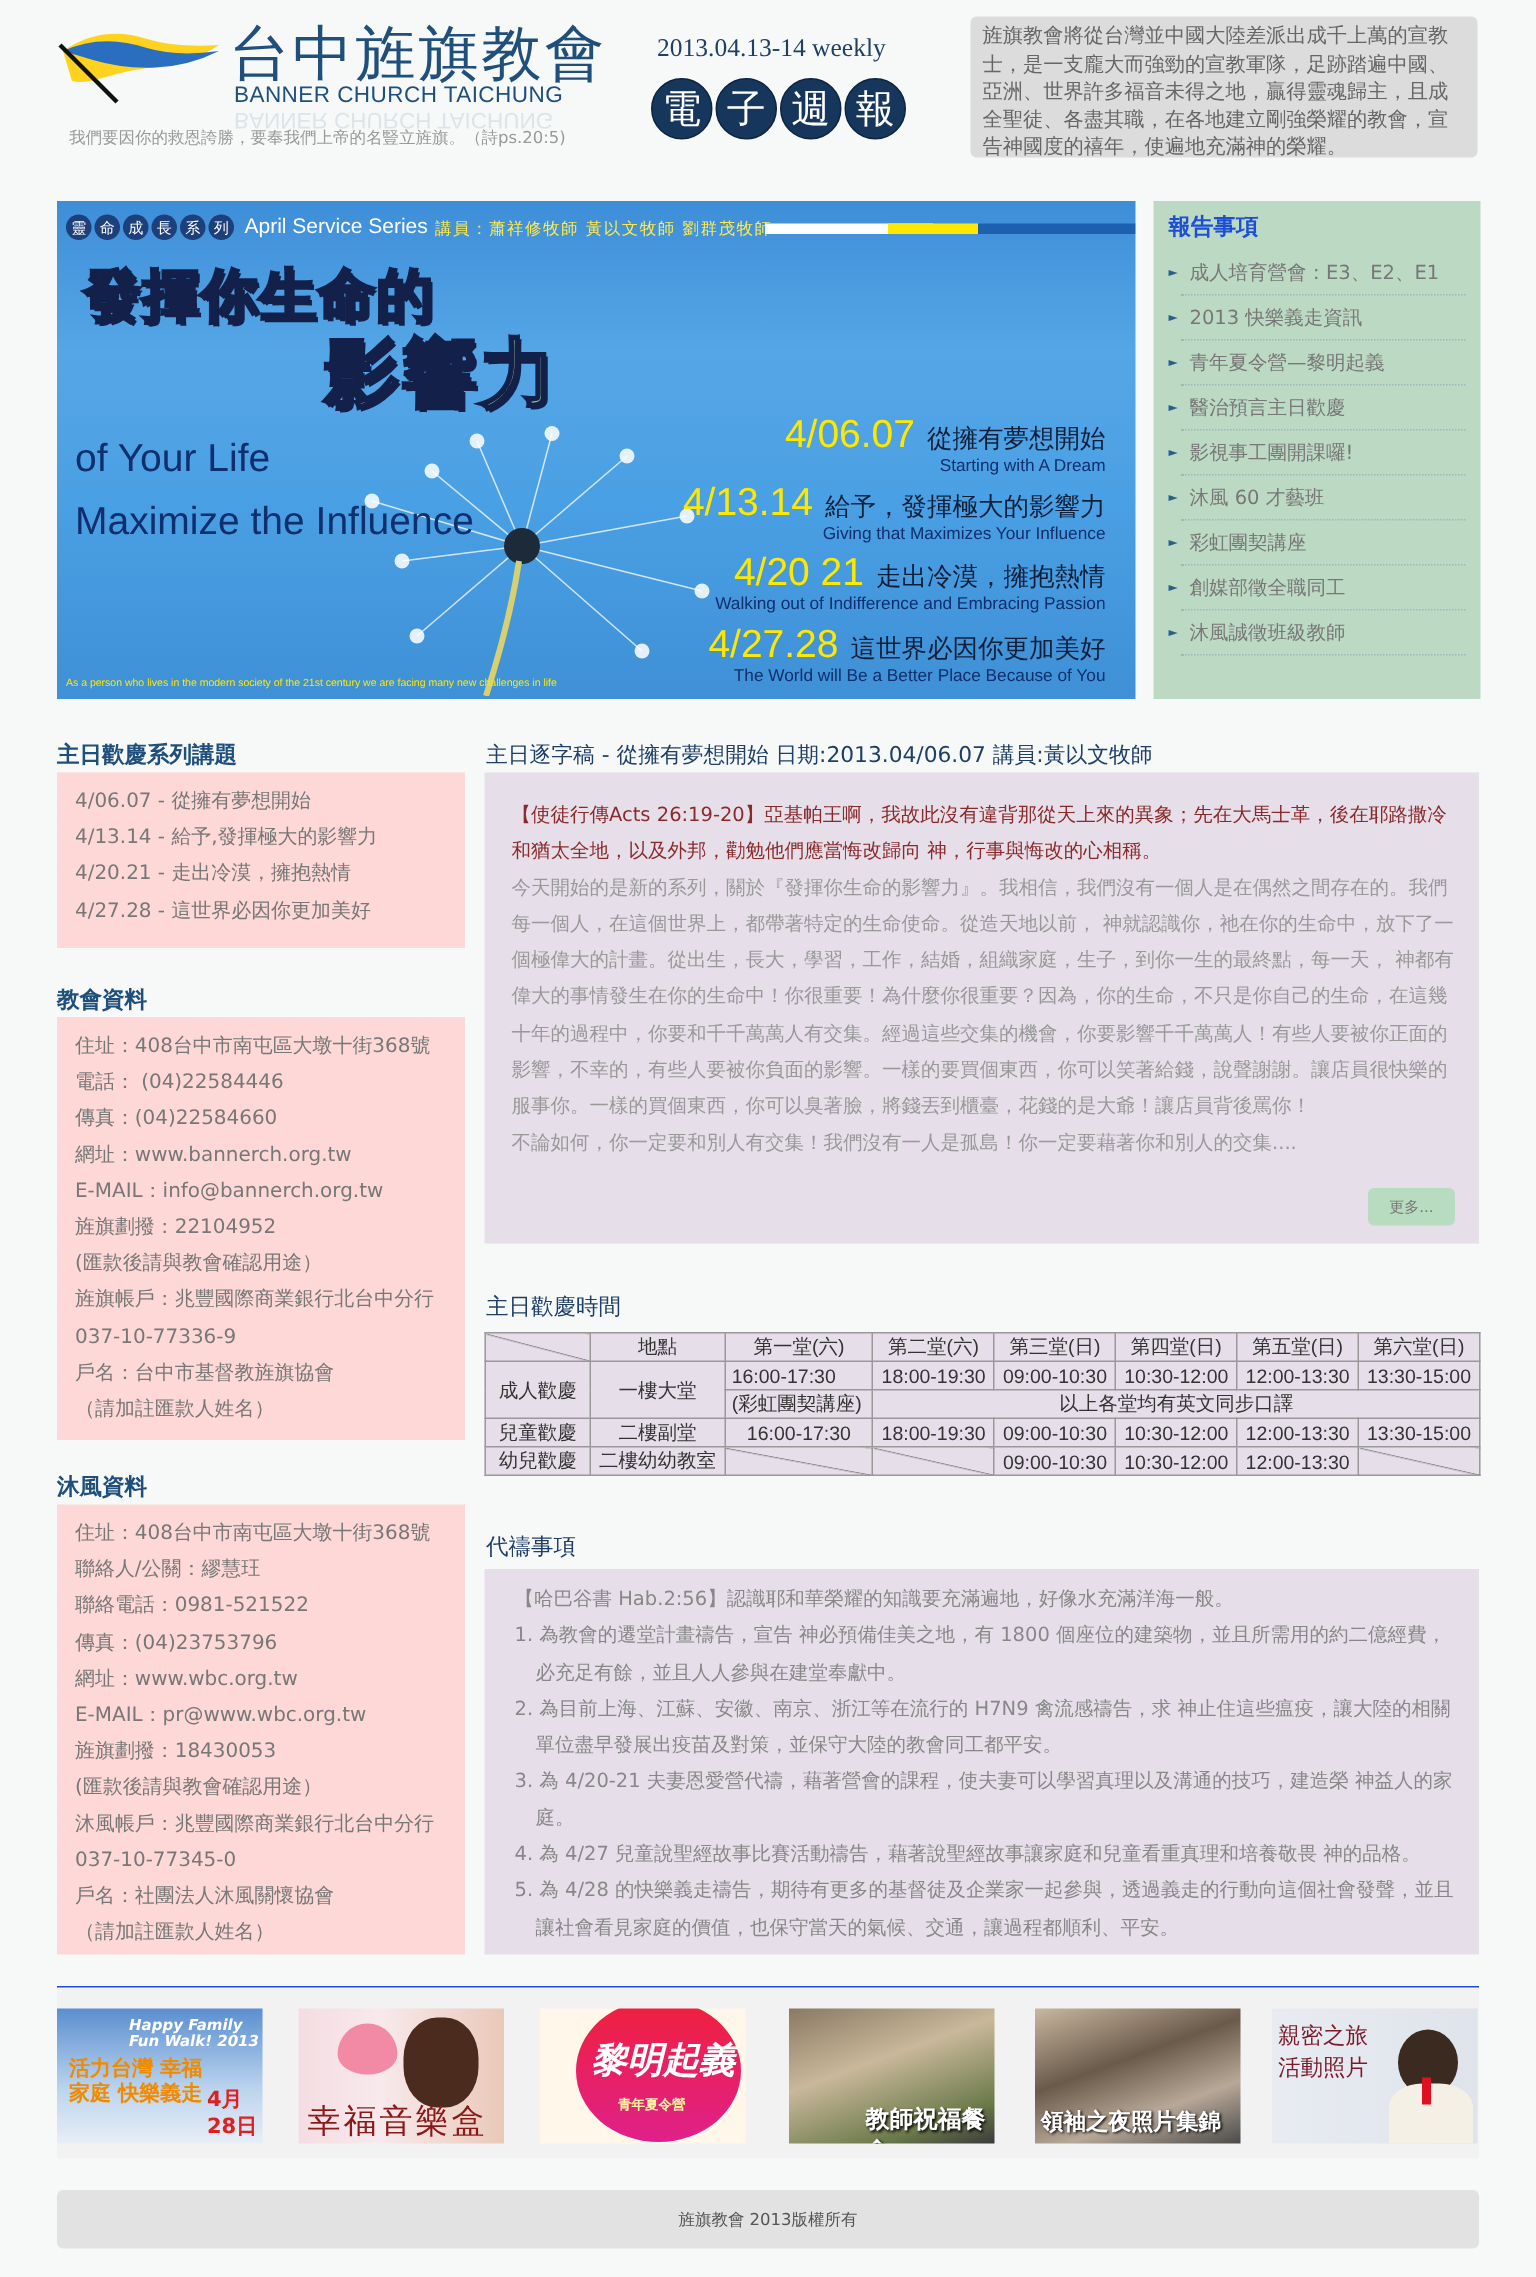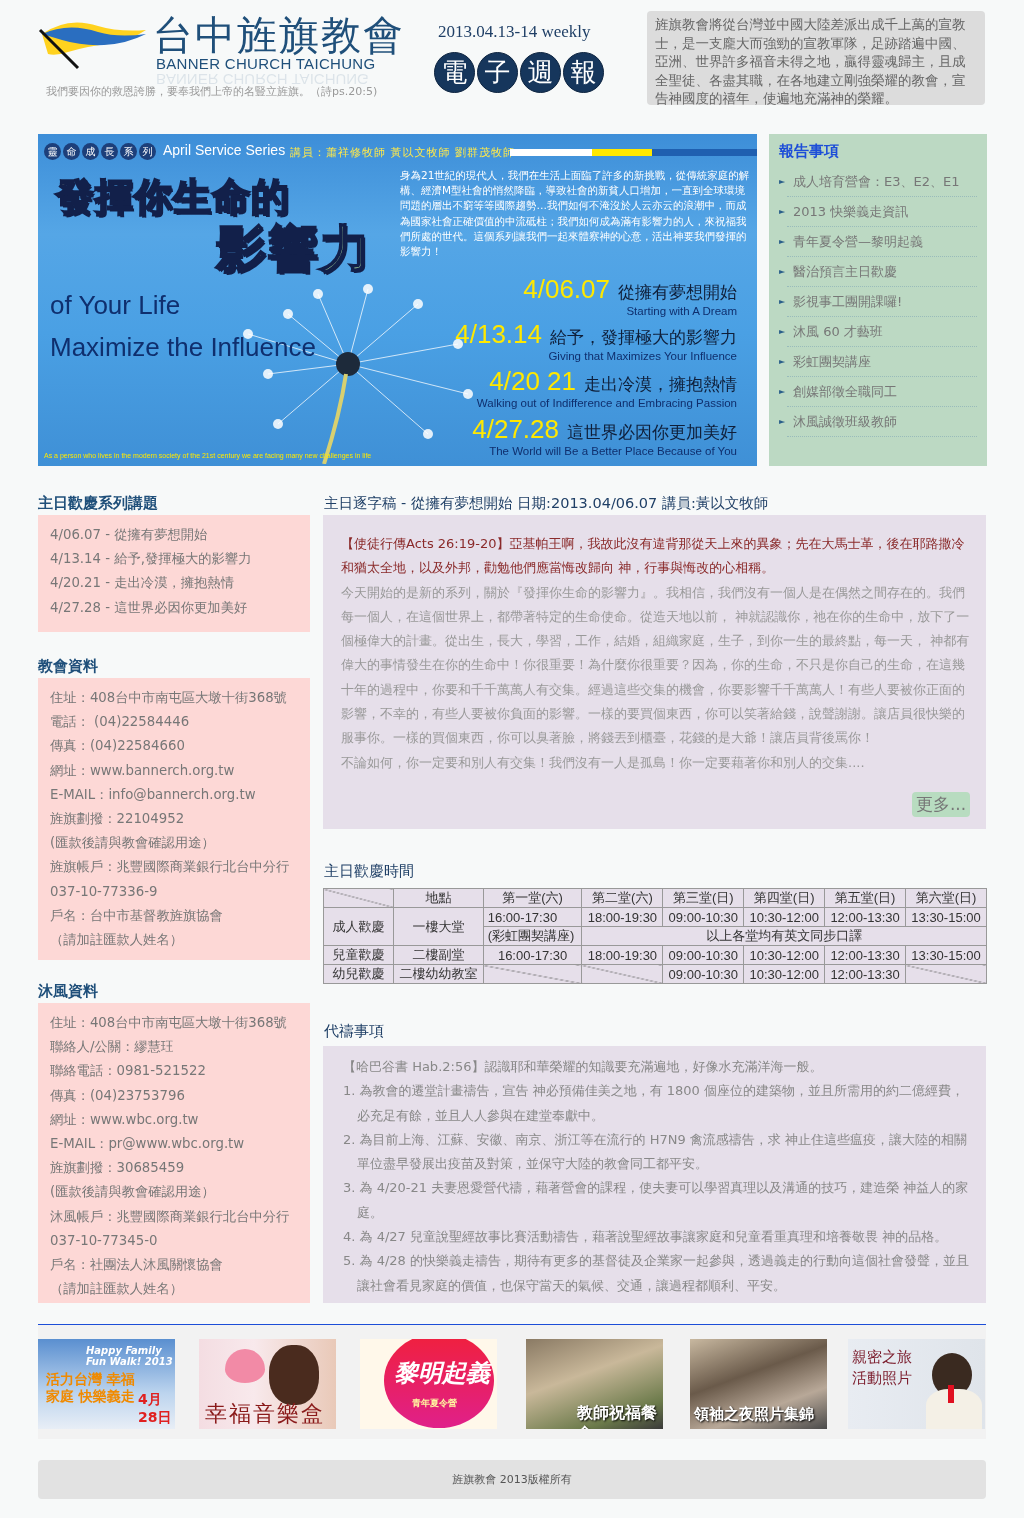--- a/index.html
+++ b/index.html
@@ -50,21 +50,21 @@
 
   
   .sec-title { font-size: 15px; color: #1f4f7a; font-weight: bold; }
   .pink-box { background: #fdd8d6; padding: 8px 12px; }
   .pink-box .ln { font-size: 13.3px; line-height: 24.2px; color: #777; white-space: nowrap; }
 
   
   .lav-box { background: #e6dfea; }
   .sermon-p { font-size: 13px; line-height: 24.3px; color: #999; }
   .sermon-red { color: #8a2a2a; }
-  .more-btn { position: absolute; right: 16px; bottom: 12px; width: 58px; height: 25px; background: #b8dcc0; border-radius: 4px; font-size: 17px; color: #777; display: flex; align-items: center; justify-content: center; cursor: pointer; }
+  .more-btn { position: absolute; right: 16px; bottom: 12px; width: 58px; height: 25px; background: #b8dcc0; border-radius: 4px; font-size: 10px; color: #777; display: flex; align-items: center; justify-content: center; cursor: pointer; }
 
   table.svc { border-collapse: collapse; background: #e6dfea; font-size: 13px; color: #333; font-family: "Liberation Sans", sans-serif; }
   table.svc td { border: 1px solid #999; padding: 0 4px; height: 19px; text-align: center; white-space: nowrap; }
   td.diag { background: linear-gradient(to top right, transparent calc(50% - 0.5px), #666 50%, transparent calc(50% + 0.5px)); }
   td.diag2 { background: linear-gradient(to bottom left, transparent calc(50% - 0.5px), #666 50%, transparent calc(50% + 0.5px)); }
 
   .prayer-p { font-size: 13px; line-height: 24.3px; color: #888; }
   .prayer-item { padding-left: 14px; text-indent: -14px; }
 
   
@@ -109,21 +109,20 @@
   </div>
   <div class="abs series-en">April Service Series</div>
   <div class="abs series-speakers">講員：蕭祥修牧師 黃以文牧師 劉群茂牧師</div>
   <div class="abs bar-white"></div>
   <div class="abs bar-yellow"></div>
   <div class="abs bar-blue"></div>
 
   <div class="abs big-title-1">發揮你生命的</div>
   <div class="abs big-title-2">影響力</div>
 
-  <div class="abs intro">身為21世紀的現代人，我們在生活上面臨了許多的新挑戰，從傳統家庭的解構、經濟M型社會的悄然降臨，導致社會的新貧人口增加，一直到全球環境問題的層出不窮等等國際趨勢…我們如何不淹沒於人云亦云的浪潮中，而成為國家社會正確價值的中流砥柱；我們如何成為滿有影響力的人，來祝福我們所處的世代。這個系列讓我們一起來體察神的心意，活出神要我們發揮的影響力！</div>
 
   <div class="abs dandelion">
     <svg width="260" height="180" viewBox="0 0 260 180">
       <g stroke="#ffffff" stroke-opacity="0.75" stroke-width="1">
         <line x1="120" y1="80" x2="60" y2="30"></line>
           <line x1="120" y1="80" x2="90" y2="10"></line>
         <line x1="120" y1="80" x2="140" y2="5"></line>
           <line x1="120" y1="80" x2="190" y2="20"></line>
         <line x1="120" y1="80" x2="230" y2="60"></line>
           <line x1="120" y1="80" x2="240" y2="110"></line>
@@ -238,21 +237,21 @@
 </div>
 
 <div class="abs sec-title" style="left:38px; top:982px;">沐風資料</div>
 <div class="abs pink-box" style="left:38px; top:1003px; width:272px; height:300px;">
   <div class="ln">住址：408台中市南屯區大墩十街368號</div>
   <div class="ln">聯絡人/公關：繆慧玨</div>
   <div class="ln">聯絡電話：0981-521522</div>
   <div class="ln">傳真：(04)23753796</div>
   <div class="ln">網址：www.wbc.org.tw</div>
   <div class="ln">E-MAIL：pr@www.wbc.org.tw</div>
-  <div class="ln">旌旗劃撥：30685459</div>
+  <div class="ln">旌旗劃撥：18430053</div>
   <div class="ln">(匯款後請與教會確認用途）</div>
   <div class="ln">沐風帳戶：兆豐國際商業銀行北台中分行</div>
   <div class="ln">037-10-77345-0</div>
   <div class="ln">戶名：社團法人沐風關懷協會</div>
   <div class="ln">（請加註匯款人姓名）</div>
 </div>
 
 <div class="abs sec-title" style="left:324px; top:494px; font-weight:normal; font-size:14.5px; color:#1f3f66;">主日逐字稿 - 從擁有夢想開始 日期:2013.04/06.07 講員:黃以文牧師</div>
 <div class="abs lav-box" style="left:323px; top:515px; width:663px; height:314px; padding:17px 14px 0 18px;">
   <div class="sermon-p sermon-red">【使徒行傳Acts 26:19-20】亞基帕王啊，我故此沒有違背那從天上來的異象；先在大馬士革，後在耶路撒冷和猶太全地，以及外邦，勸勉他們應當悔改歸向 神，行事與悔改的心相稱。</div>

